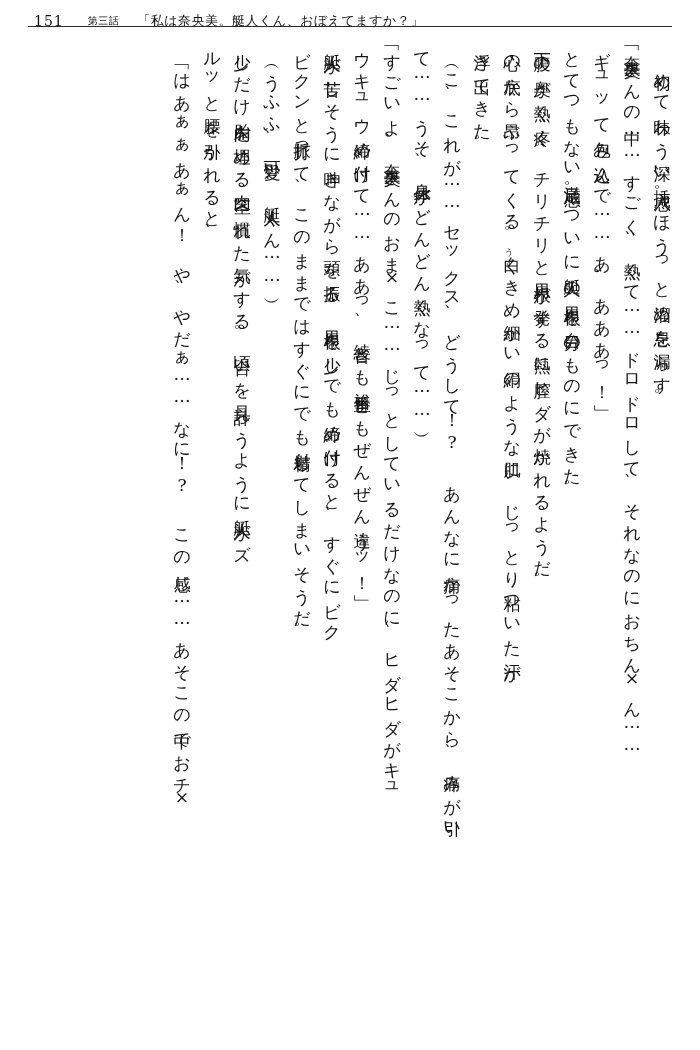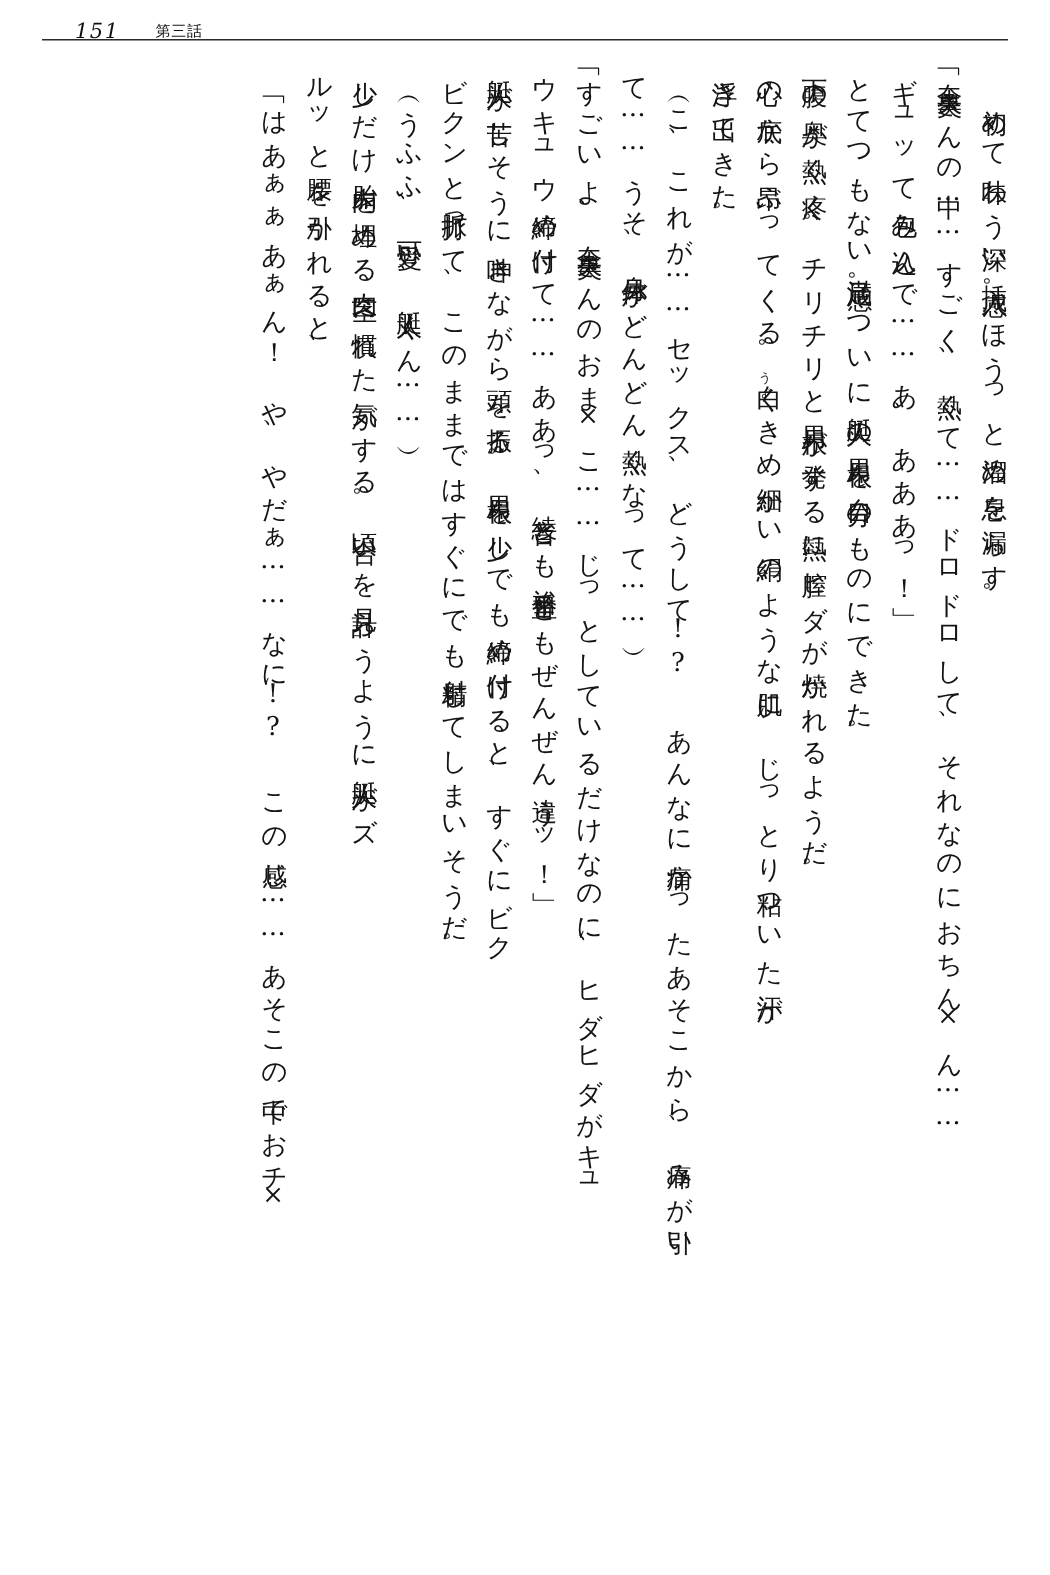--- a/index.html
+++ b/index.html
@@ -33,23 +33,22 @@
     height: 26px;
     display: flex;
     align-items: center;
     gap: 14px;
     font-size: 13.5px;
     letter-spacing: 0.5px;
   }
   .header .page-num {
     font-size: 14px;
     letter-spacing: 1px;
-    margin-left: 22px;
+    margin-left: 6px;
     font-family: "DejaVu Serif", "Liberation Serif", serif;
-    font-style: italic;
   }
   .header .chapter {
     font-size: 10px;
     margin-left: 10px;
   }
   .header .title {
     font-size: 13px;
     margin-left: 4px;
   }
   .header-rule {
@@ -101,20 +100,21 @@
   }
 </style>
 </head>
 <body>
 
 <div class="page">
 
   <div class="header">
     <span class="page-num">151</span>
     <span class="chapter">第三話</span>
+    <span class="title">「私は奈央美。艇人くん、おぼえてますか？」</span>
   </div>
   <div class="header-rule"></div>
 
   <div class="body-area">
     <div class="vline indent">初めて味わう深い挿入感。ほうっと溜め息を漏らす。</div>
     <div class="vline">「奈央美さんの中……すごく、熱くて……ドロドロして、それなのにおちん×ん……</div>
     <div class="vline">ギュッて包み込んで……あ、あああっ！」</div>
     <div class="vline">とてつもない満足感。ついに艇人の男根を自分のものにできた。</div>
     <div class="vline">下腹の奥が熱く疼く。チリチリと男根が発する熱に膣ヒダが焼かれるようだ。</div>
     <div class="vline">心の底から昂ぶってくる。白くきめ細かい絹のような肌に、じっとり粘ついた汗が</div>

